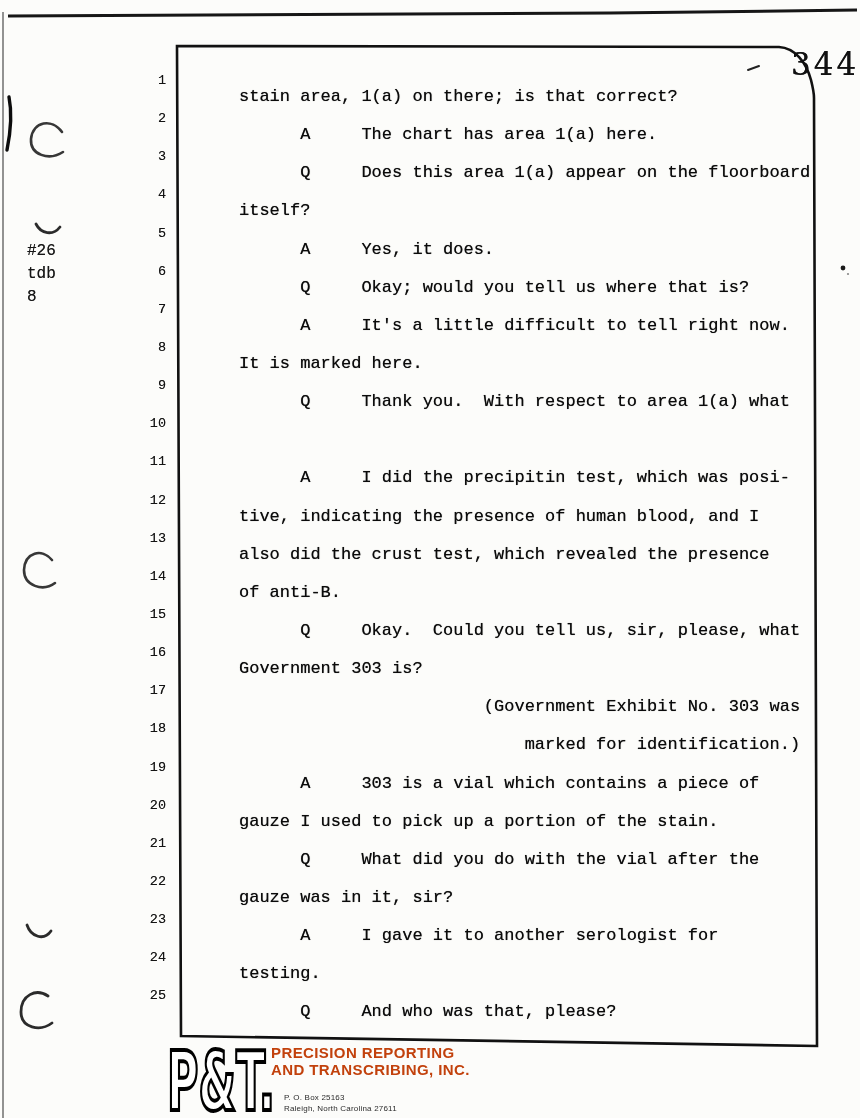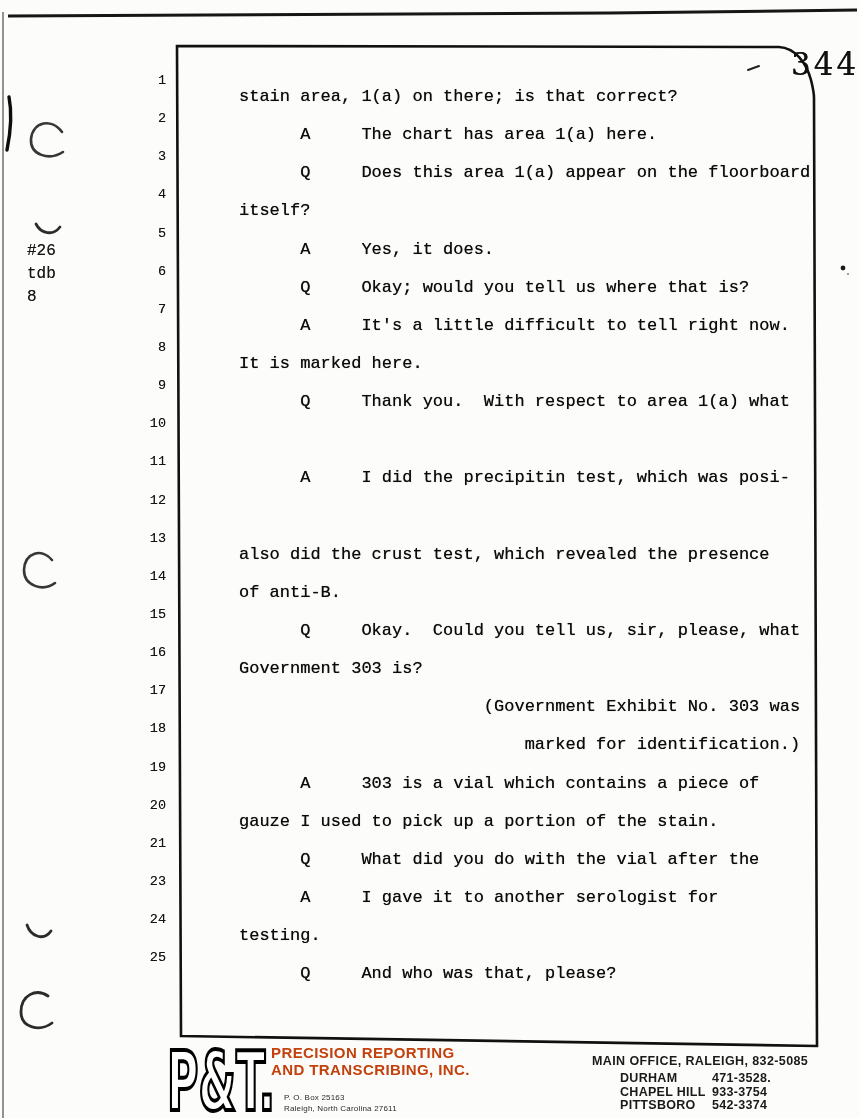--- a/index.html
+++ b/index.html
@@ -134,20 +134,21 @@
     <span class="t-num">10</span>
   </div>
 
   <div class="t-row">
     <span class="t-num">11</span>
     <span class="t-text">      A     I did the precipitin test, which was posi-</span>
   </div>
 
   <div class="t-row">
     <span class="t-num">12</span>
+    <span class="t-text">tive, indicating the presence of human blood, and I</span>
   </div>
 
   <div class="t-row">
     <span class="t-num">13</span>
     <span class="t-text">also did the crust test, which revealed the presence</span>
   </div>
 
   <div class="t-row">
     <span class="t-num">14</span>
     <span class="t-text">of anti-B.</span>
@@ -181,20 +182,24 @@
   <div class="t-row">
     <span class="t-num">20</span>
     <span class="t-text">gauze I used to pick up a portion of the stain.</span>
   </div>
 
   <div class="t-row">
     <span class="t-num">21</span>
     <span class="t-text">      Q     What did you do with the vial after the</span>
   </div>
 
+  <div class="t-row">
+    <span class="t-num">22</span>
+    <span class="t-text">gauze was in it, sir?</span>
+  </div>
 
   <div class="t-row">
     <span class="t-num">23</span>
     <span class="t-text">      A     I gave it to another serologist for</span>
   </div>
 
   <div class="t-row">
     <span class="t-num">24</span>
     <span class="t-text">testing.</span>
   </div>
@@ -210,34 +215,15 @@
       <text x="4" y="68" font-family="DejaVu Sans, sans-serif" font-weight="bold" font-size="82" textLength="108" lengthAdjust="spacingAndGlyphs" fill="#ffffff" stroke="#000000" stroke-width="4">P&amp;T.</text>
     </svg>
     <div class="company">
       <div>PRECISION REPORTING</div>
       <div>AND TRANSCRIBING, INC.</div>
     </div>
     <div class="po-address">
       <div>P. O. Box 25163</div>
       <div>Raleigh, North Carolina  27611</div>
     </div>
-    <div class="phones">
-      <div class="main-office">MAIN OFFICE, RALEIGH, 832-5085</div>
-      <div class="office-rows" id="office-rows">
-  <div class="office-row">
-    <span class="office-city">DURHAM</span>
-    <span class="office-phone">471-3528.</span>
-  </div>
-
-  <div class="office-row">
-    <span class="office-city">CHAPEL HILL</span>
-    <span class="office-phone">933-3754</span>
-  </div>
-
-  <div class="office-row">
-    <span class="office-city">PITTSBORO</span>
-    <span class="office-phone">542-3374</span>
-  </div>
+  </div>
+
 </div>
-    </div>
-  </div>
-
-</div>
 
 </body></html>

